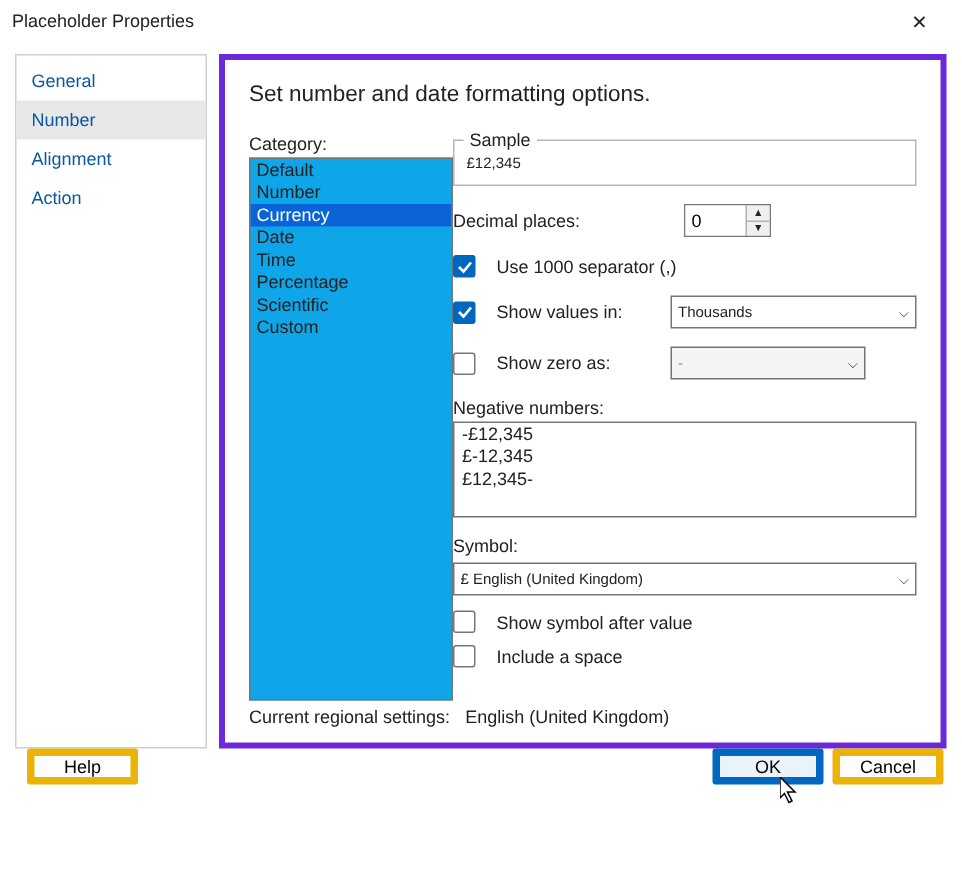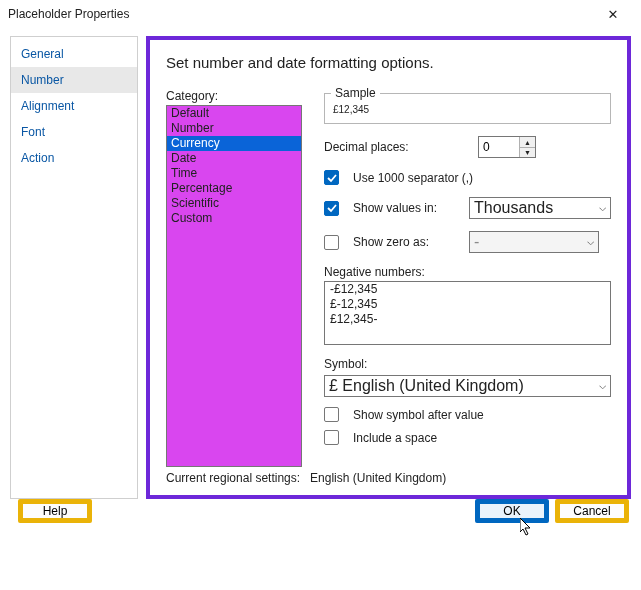--- a/index.html
+++ b/index.html
@@ -48,25 +48,25 @@
   }
   .main {
     flex: 1;
     border: 4px solid #6d28d9;
     padding: 14px 16px 10px 16px;
     display: flex; flex-direction: column;
     min-width: 0;
   }
   .heading { font-size: 15px; margin-bottom: 18px; }
   .label { font-size: 12px; }
-  .row2 { display: flex; gap: 22px; align-items: flex-start; }
+  .row2 { display: flex; gap: 0; align-items: flex-start; }
   .category-col { width: 136px; display: flex; flex-direction: column; }
   .listbox {
     border: 1px solid #767676;
-    background: #d946ef;
+    background: #0ea5e9;
     height: 362px;
     overflow: hidden;
   }
   .list-opt {
     padding: 0 4px;
     line-height: 15px;
     font-size: 12px;
     white-space: nowrap;
   }
   .list-opt.selected {
@@ -128,21 +128,21 @@
   }
   .chk svg { width: 10px; height: 10px; }
 
   .select {
     border: 1px solid #767676;
     background: #fff;
     display: flex; align-items: center;
     padding: 2px 4px;
     height: 22px;
   }
-  .select .val { flex: 1; font-size: 16px; white-space: nowrap; overflow: hidden; }
+  .select .val { flex: 1; font-size: 10px; white-space: nowrap; overflow: hidden; }
   .select .arrow { font-size: 9px; color: #444; padding-left: 4px; }
   .select.disabled { background: #f4f4f4; color: #8a8a8a; }
   .select.disabled .val { color: #8a8a8a; }
 
   .neglist {
     border: 1px solid #767676;
     background: #fff;
     margin-top: 2px;
     height: 64px;
     overflow: hidden;
@@ -195,21 +195,20 @@
       <span>✕</span>
     </div>
   </div>
 
   <div class="body">
 
     <div class="sidebar">
       <div class="side-item"><span>General</span></div>
       <div class="side-item selected"><span>Number</span></div>
       <div class="side-item"><span>Alignment</span></div>
-      <div class="side-item"><span>Font</span></div>
       <div class="side-item"><span>Action</span></div>
     </div>
 
     <div class="main">
       <div class="heading">Set number and date formatting options.</div>
 
       <div class="row2">
 
         <div class="category-col">
           <div class="label" style="margin-bottom:2px;">Category:</div>

